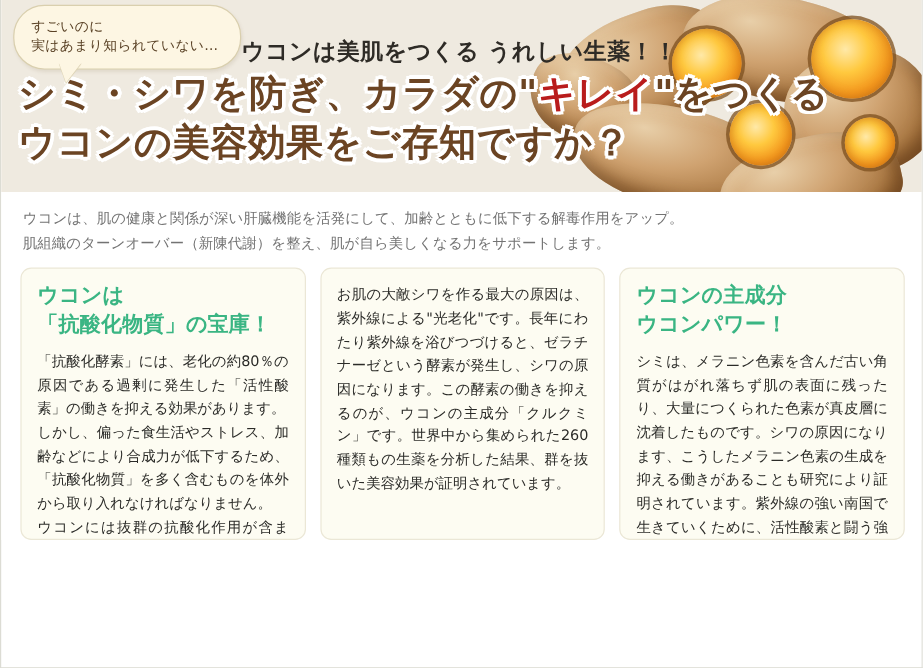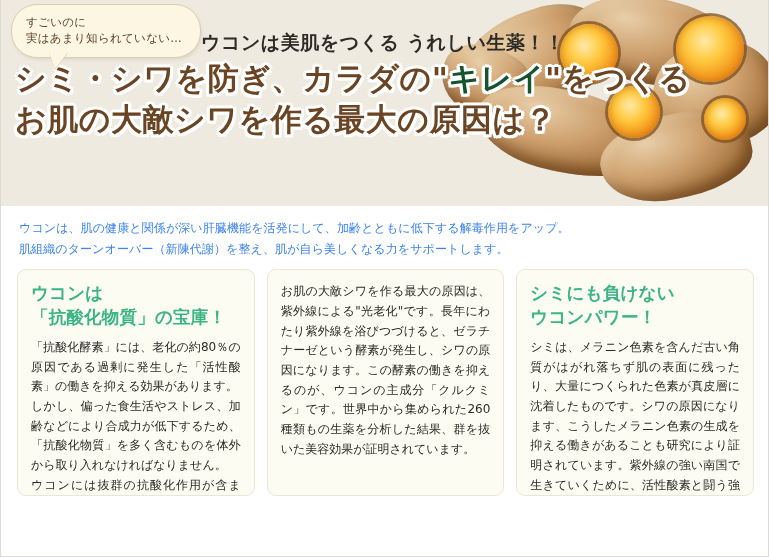--- a/index.html
+++ b/index.html
@@ -23,21 +23,21 @@
     background: #ffffff;
     border: 1px solid #dcdcd4;
     border-top: none;
     overflow: hidden;
   }
 
   
   #header {
     position: relative;
     width: 769px;
-    height: 206px;
+    height: 160px;
     background: #efeae0;
     overflow: hidden;
   }
 
   
   #turmeric-photo {
     position: absolute;
     right: 0;
     top: -6px;
     width: 330px;
@@ -139,33 +139,33 @@
     white-space: nowrap;
     text-shadow:
       -2.5px -2.5px 0 #fff,  2.5px -2.5px 0 #fff,
       -2.5px  2.5px 0 #fff,  2.5px  2.5px 0 #fff,
       -2.5px 0 0 #fff,  2.5px 0 0 #fff,
        0 -2.5px 0 #fff,  0  2.5px 0 #fff,
       -3.2px 0 0 #fff,  3.2px 0 0 #fff,
        0 -3.2px 0 #fff,  0  3.2px 0 #fff,
        0 2px 2px rgba(150,130,95,.28);
   }
-  .accent-kirei { color: #14532d; }
+  .accent-kirei { color: #b91c1c; }
 
   
   #intro {
     position: relative;
     padding: 12px 16px 0 18px;
     background: #ffffff;
     z-index: 4;
   }
   #intro-text {
     font-size: 12px;
     line-height: 1.72;
-    color: #3b82f6;
+    color: #737373;
     white-space: pre-line;
     letter-spacing: .1px;
   }
 
   
   #columns {
     display: flex;
     gap: 12px;
     padding: 10px 14px 0 16px;
     background: #ffffff;
@@ -221,21 +221,21 @@
     <div id="speech-bubble">
       <span class="bubble-text">すごいのに
 実はあまり知られていない…</span>
     </div>
     <div id="bubble-tail"></div>
 
     <div id="subheading">ウコンは美肌をつくる うれしい生薬！！</div>
 
     <div id="headline">
       <div class="headline-line"><span>シミ・シワを防ぎ、カラダの"</span><span class="accent-kirei">キレイ</span><span>"をつくる</span></div>
-      <div class="headline-line">お肌の大敵シワを作る最大の原因は？</div>
+      <div class="headline-line">ウコンの美容効果をご存知ですか？</div>
     </div>
 
   </div>
 
   <div id="intro">
     <p id="intro-text">ウコンは、肌の健康と関係が深い肝臓機能を活発にして、加齢とともに低下する解毒作用をアップ。
 肌組織のターンオーバー（新陳代謝）を整え、肌が自ら美しくなる力をサポートします。</p>
   </div>
 
   <div id="columns">
@@ -246,20 +246,20 @@
       <div class="card-body">「抗酸化酵素」には、老化の約80％の原因である過剰に発生した「活性酸素」の働きを抑える効果があります。
 しかし、偏った食生活やストレス、加齢などにより合成力が低下するため、「抗酸化物質」を多く含むものを体外から取り入れなければなりません。
 ウコンには抜群の抗酸化作用が含まれ、本来持つ体内の免疫力を高め、健康な体へと導きます。</div>
     </div>
 
     <div class="card">
       <div class="card-body">お肌の大敵シワを作る最大の原因は、紫外線による"光老化"です。長年にわたり紫外線を浴びつづけると、ゼラチナーゼという酵素が発生し、シワの原因になります。この酵素の働きを抑えるのが、ウコンの主成分「クルクミン」です。世界中から集められた260種類もの生薬を分析した結果、群を抜いた美容効果が証明されています。</div>
     </div>
 
     <div class="card">
-      <div class="card-title">シミにも負けない
+      <div class="card-title">ウコンの主成分
 ウコンパワー！</div>
       <div class="card-body">シミは、メラニン色素を含んだ古い角質がはがれ落ちず肌の表面に残ったり、大量につくられた色素が真皮層に沈着したものです。シワの原因になります、こうしたメラニン色素の生成を抑える働きがあることも研究により証明されています。紫外線の強い南国で生きていくために、活性酸素と闘う強力な抗酸化作用を自ら持ったウコン。そんなウコンの生命力が若さと健やかな美肌に導いてくれるのです。</div>
     </div>
 
   </div>
 
 </div>
 
 </body></html>

